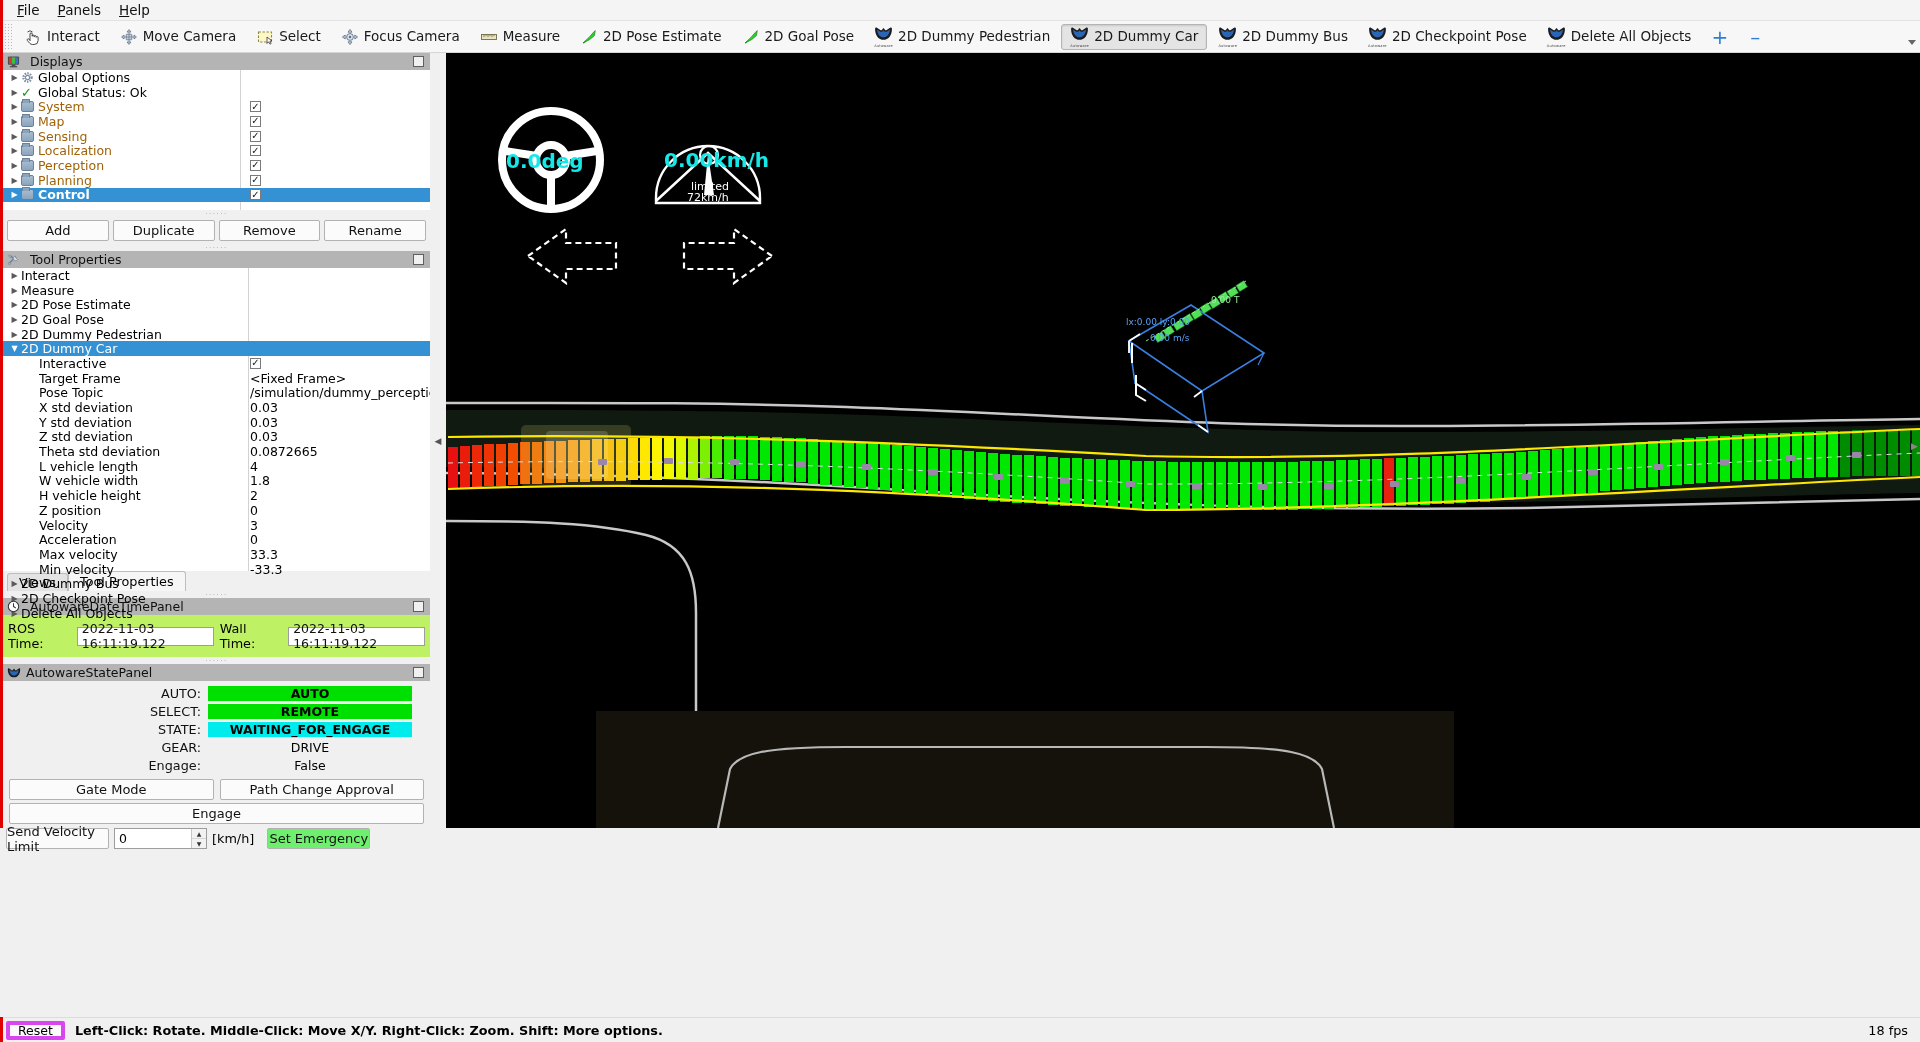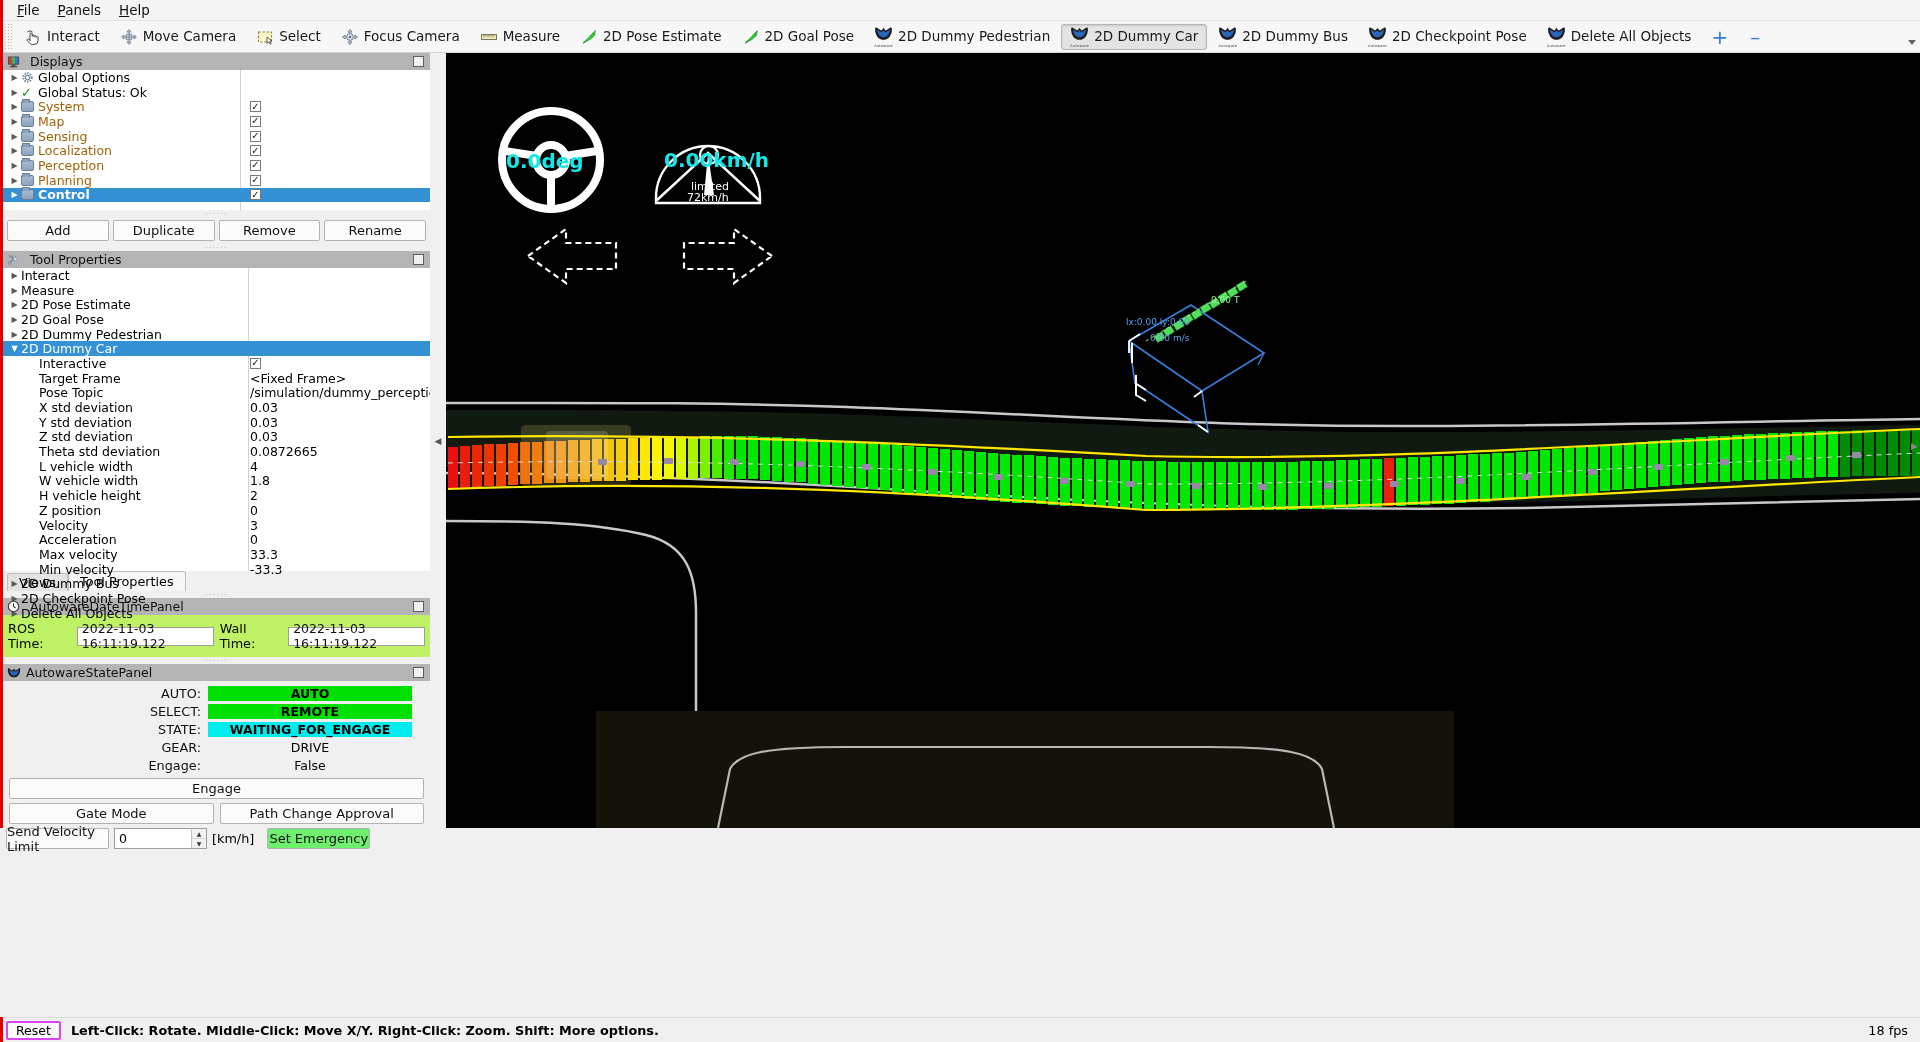--- a/index.html
+++ b/index.html
@@ -190,21 +190,21 @@
   }
   .splitter .ar { font-size: 9px; color: #555; }
 
   
   .statusbar {
     position: absolute; left: 0; bottom: 0; width: 1920px; height: 25px;
     background: #f0f0f0; display: flex; align-items: center; padding: 0 6px;
     border-top: 1px solid #dcdcdc;
   }
   .statusbar .resetbtn {
-    height: 19px; padding: 0 8px; background: #fbfbfb; border: 2px solid #d946ef;
+    height: 19px; padding: 0 8px; background: #fbfbfb; border: 4px solid #d946ef;
     border-radius: 2px; font-size: 12.5px; display: flex; align-items: center;
     margin-right: 10px; cursor: default;
   }
   .statusbar .hint { font-size: 12.8px; font-weight: bold; }
   .statusbar .fps { margin-left: auto; font-size: 12.8px; padding-right: 6px; }
   .hud-arrows { position: absolute; left: 520px; top: 175px; }
   .hudtext {
     position: absolute; color: #14e8e8; font-weight: bold;
     font-family: "DejaVu Sans", sans-serif; white-space: nowrap;
   }
@@ -548,21 +548,21 @@
         </div>
         <div class="trow" style="padding-left:36px">
           <span class="nm">Z std deviation</span>
           <span class="valcell">0.03</span>
         </div>
         <div class="trow" style="padding-left:36px">
           <span class="nm">Theta std deviation</span>
           <span class="valcell">0.0872665</span>
         </div>
         <div class="trow" style="padding-left:36px">
-          <span class="nm">L vehicle width</span>
+          <span class="nm">L vehicle length</span>
           <span class="valcell">4</span>
         </div>
         <div class="trow" style="padding-left:36px">
           <span class="nm">W vehicle width</span>
           <span class="valcell">1.8</span>
         </div>
         <div class="trow" style="padding-left:36px">
           <span class="nm">H vehicle height</span>
           <span class="valcell">2</span>
         </div>
@@ -655,26 +655,26 @@
         </div>
         <div class="srow">
           <span class="k">GEAR:</span>
           <span class="v plain">DRIVE</span>
         </div>
         <div class="srow">
           <span class="k">Engage:</span>
           <span class="v plain">False</span>
         </div>
 
-        <div style="padding:3px 6px 0 6px;">
-          <div class="wbtn">Engage</div>
-        </div>
         <div style="display:flex;gap:6px;padding:4px 6px 0 6px;">
           <div class="wbtn" style="flex:1">Gate Mode</div>
           <div class="wbtn" style="flex:1">Path Change Approval</div>
+        </div>
+        <div style="padding:3px 6px 0 6px;">
+          <div class="wbtn">Engage</div>
         </div>
         <div style="display:flex;gap:5px;padding:4px 6px 0 3px;align-items:center;">
           <div class="wbtn" style="width:103px">Send Velocity Limit</div>
           <div class="spin" style="width:93px">
             <span>0</span>
             <span class="arrows">
               <div>▲</div>
               <div>▼</div>
             </span>
           </div>

